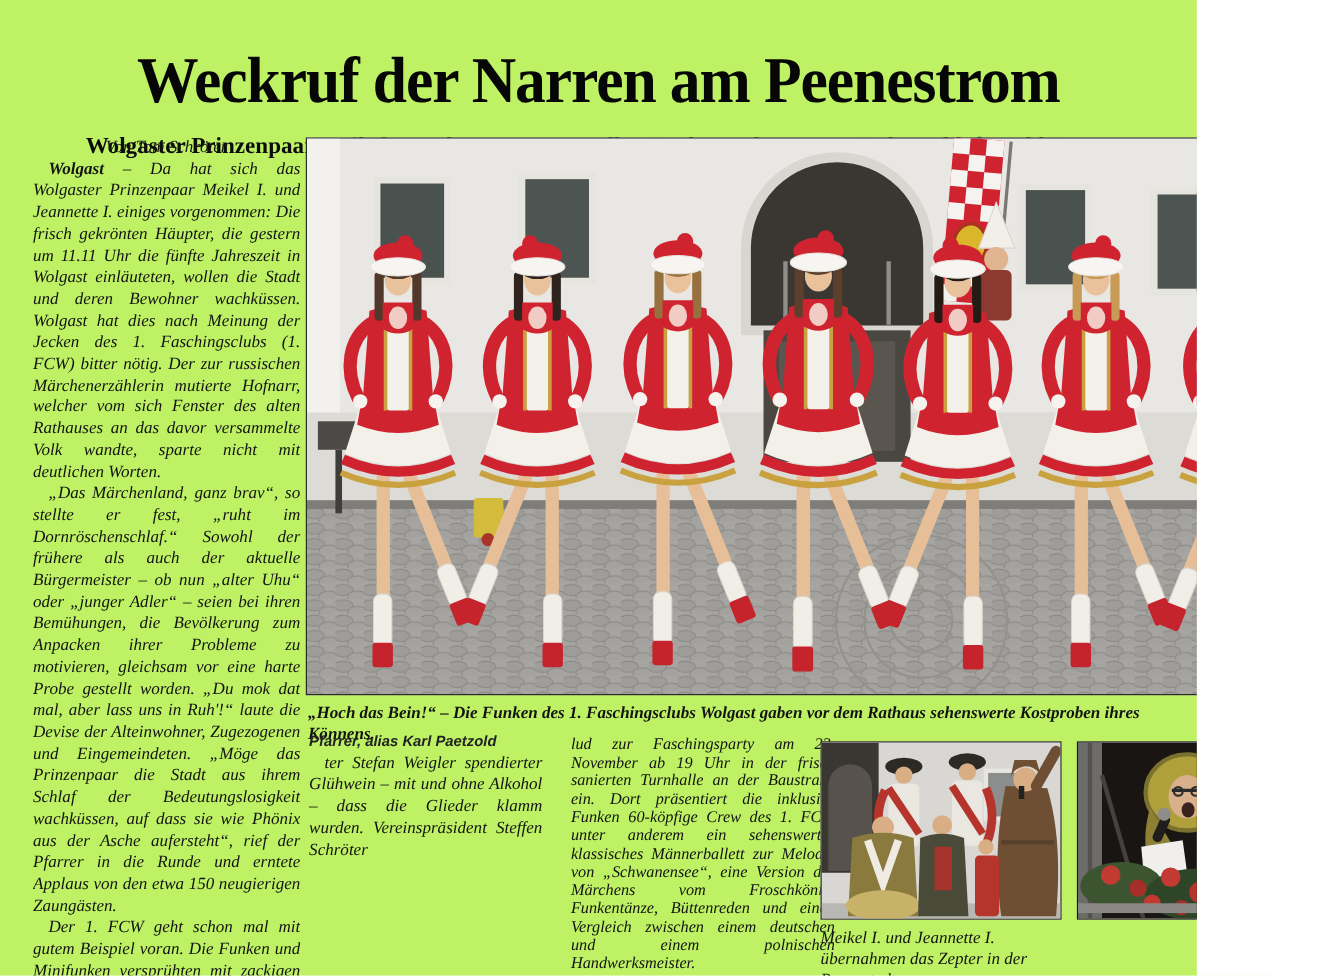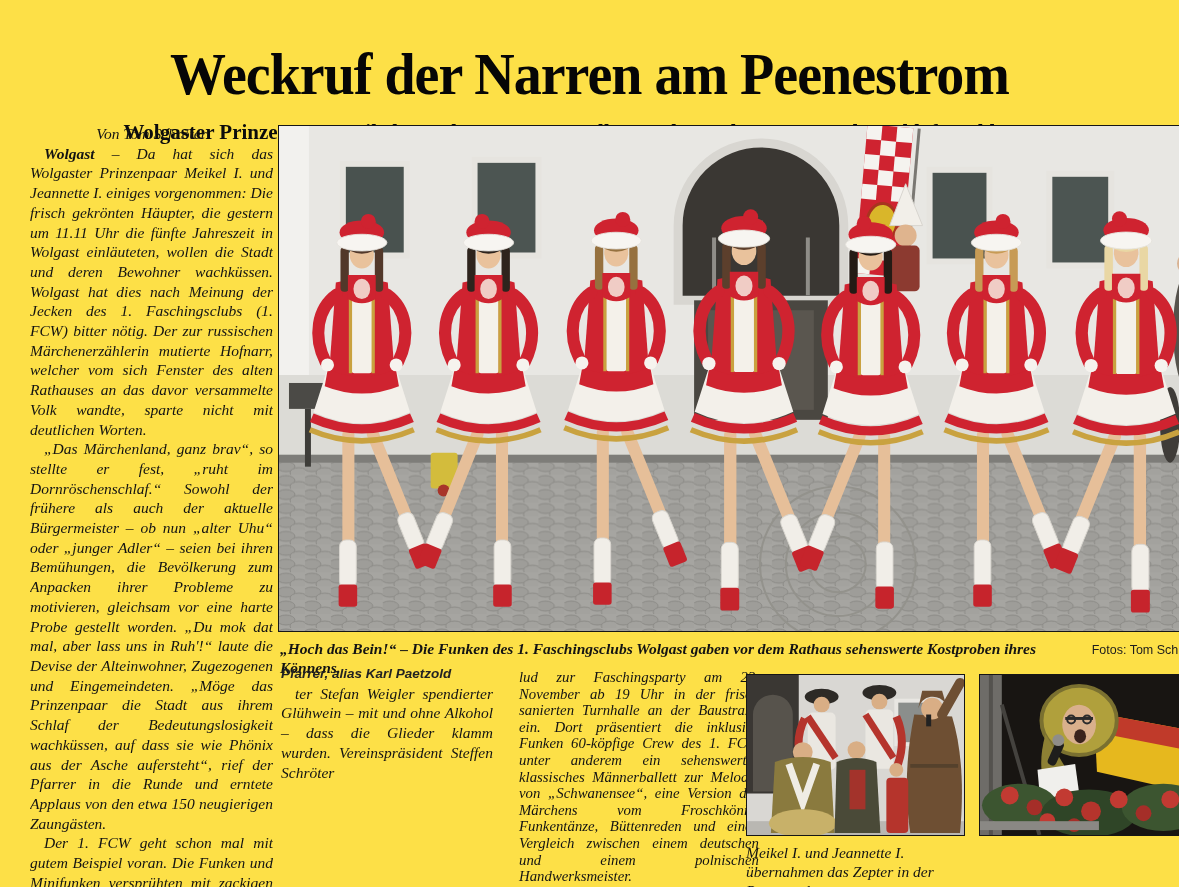--- a/index.html
+++ b/index.html
@@ -1,16 +1,16 @@
 <!DOCTYPE html>
 <html lang="de"><head>
 <meta charset="utf-8">
 <style>
   html,body{margin:0;padding:0;background:#ffffff;}
-  .page{position:relative;width:1179px;height:887px;background:#fde047;overflow:hidden;
+  .page{position:relative;width:1088px;height:887px;background:#bef264;overflow:hidden;
         font-family:"Liberation Serif","DejaVu Serif",serif;color:#131313;}
 
   .headline{position:absolute;top:2px;left:0;width:100%;text-align:center;
             font-weight:bold;font-size:56px;line-height:64px;letter-spacing:-1px;color:#060606;
             transform:scaleY(1.06);transform-origin:top center;}
   .subheadline{position:absolute;top:84px;left:0;width:100%;text-align:center;
                font-weight:bold;font-size:21px;color:#0c0c0c;margin-top:36px;}
 
   .col{position:absolute;text-align:justify;font-size:15.5px;line-height:19.7px;}
   .col p{margin:0;font-style:italic;}

